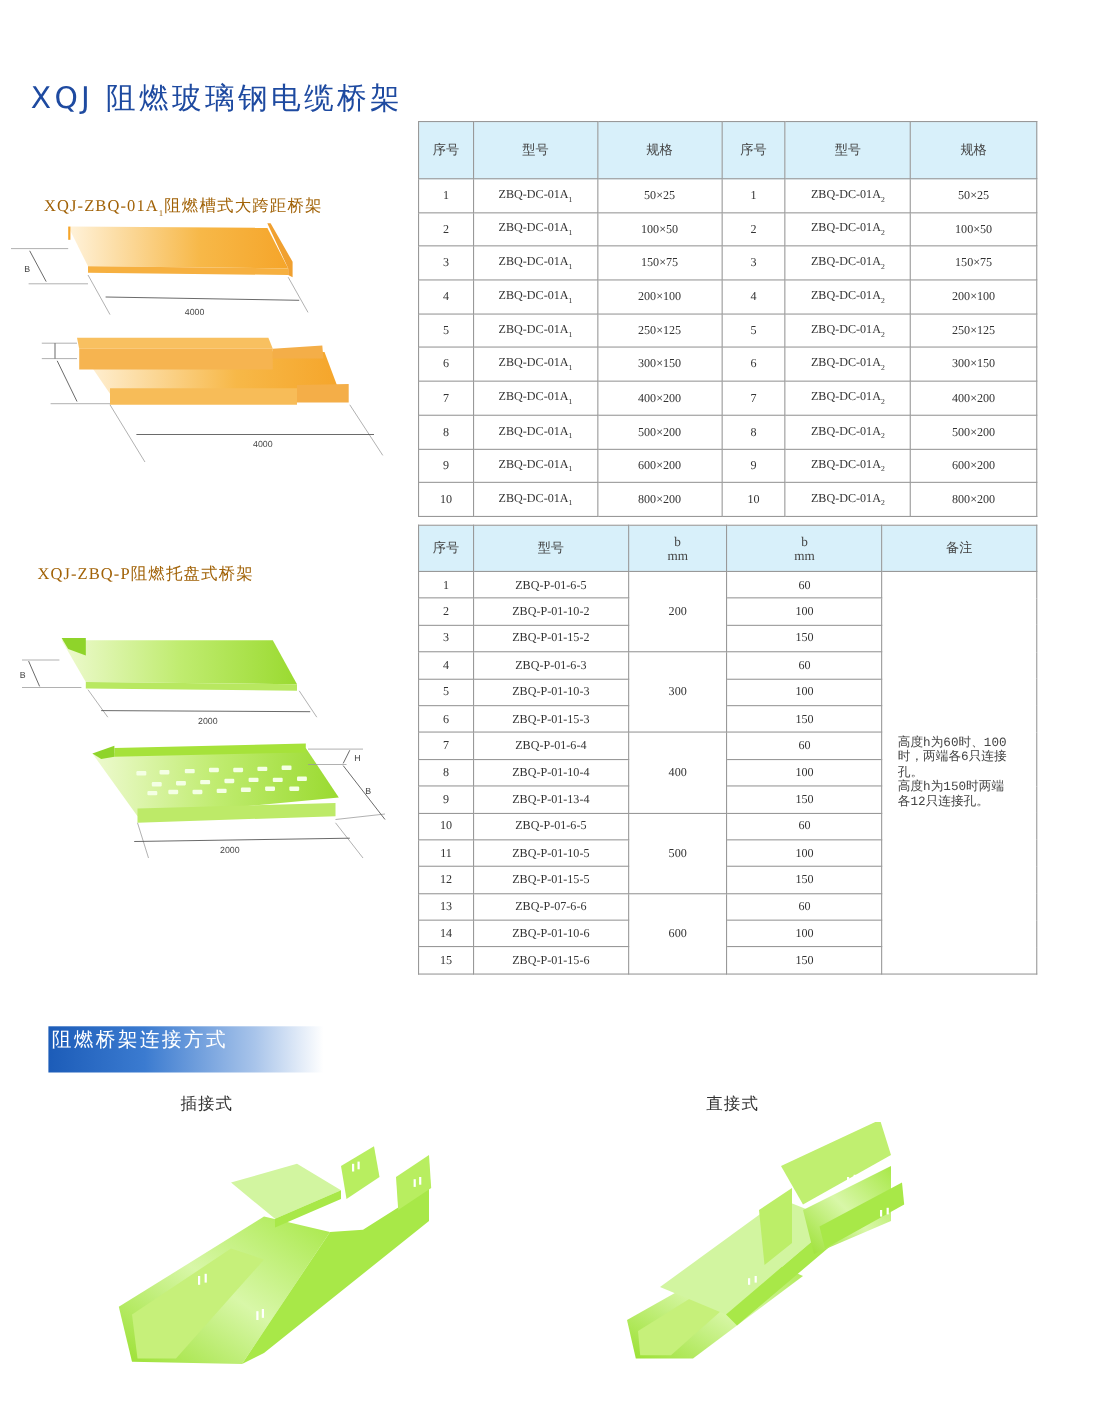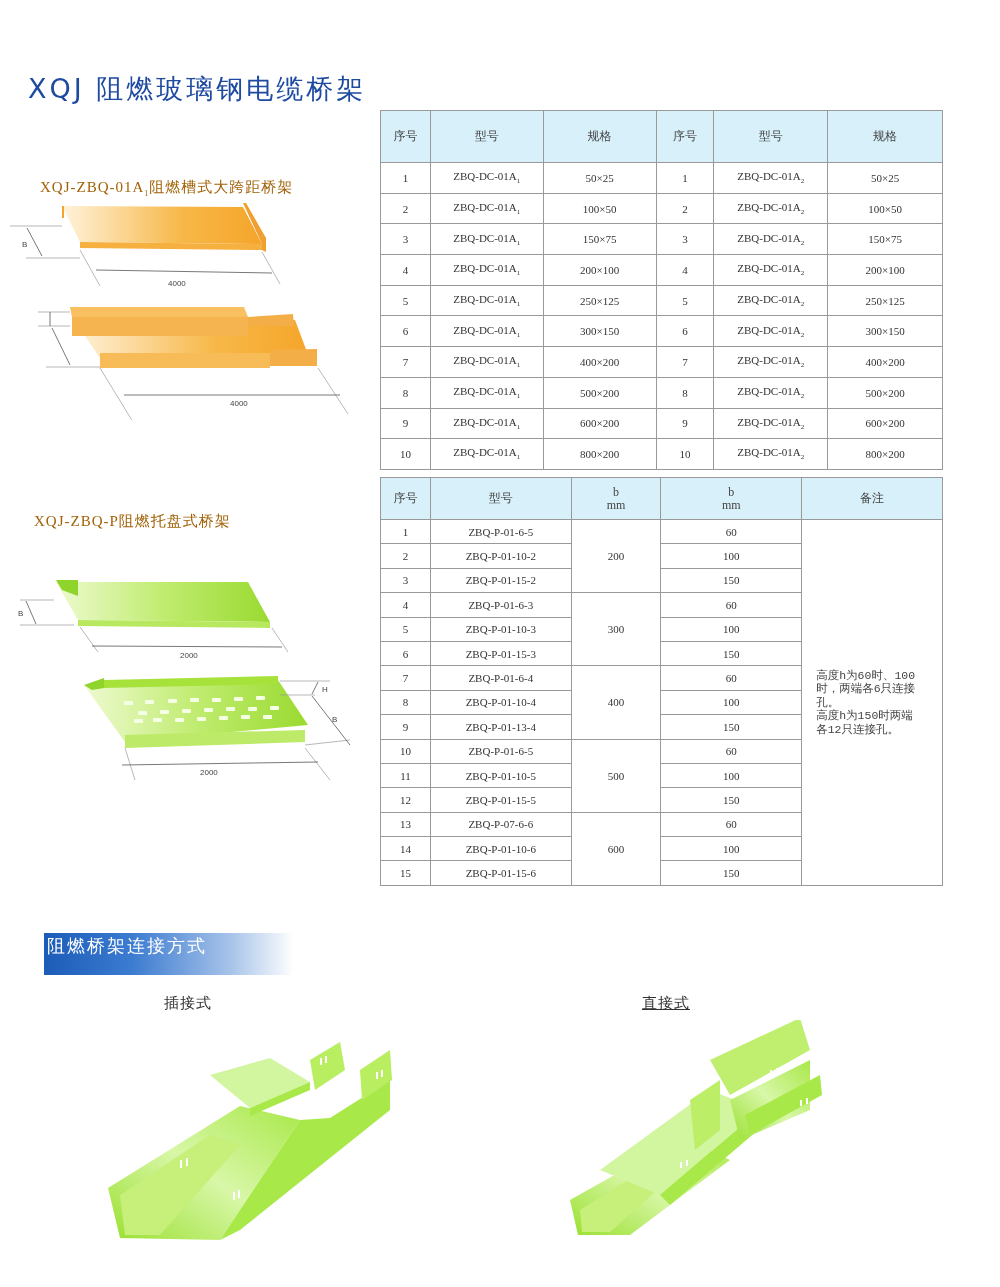--- a/index.html
+++ b/index.html
@@ -354,21 +354,21 @@
     <tr>
         <td>15</td>
         <td>ZBQ-P-01-15-6</td>
         <td>150</td>
       </tr>
   </tbody>
 </table>
 
 <div class="section-bar">阻燃桥架连接方式</div>
 <div class="conn-label" style="left:164px; top:994px;">插接式</div>
-<div class="conn-label" style="left:642px; top:994px;text-decoration:underline;">直接式</div>
+<div class="conn-label" style="left:642px; top:994px;">直接式</div>
 
 <svg class="fig" style="left:100px; top:1020px;" width="320" height="230" viewBox="0 0 320 230">
   <defs>
     <linearGradient id="g2" x1="0" x2="1" y1="1" y2="0">
       <stop offset="0" stop-color="#9ae030"></stop>
         <stop offset="0.5" stop-color="#d8f7a8"></stop>
         <stop offset="1" stop-color="#a8e848"></stop>
     </linearGradient>
   </defs>
   <polygon points="8,168 140,86 200,100 120,220 20,218" fill="url(#g2)"></polygon>

